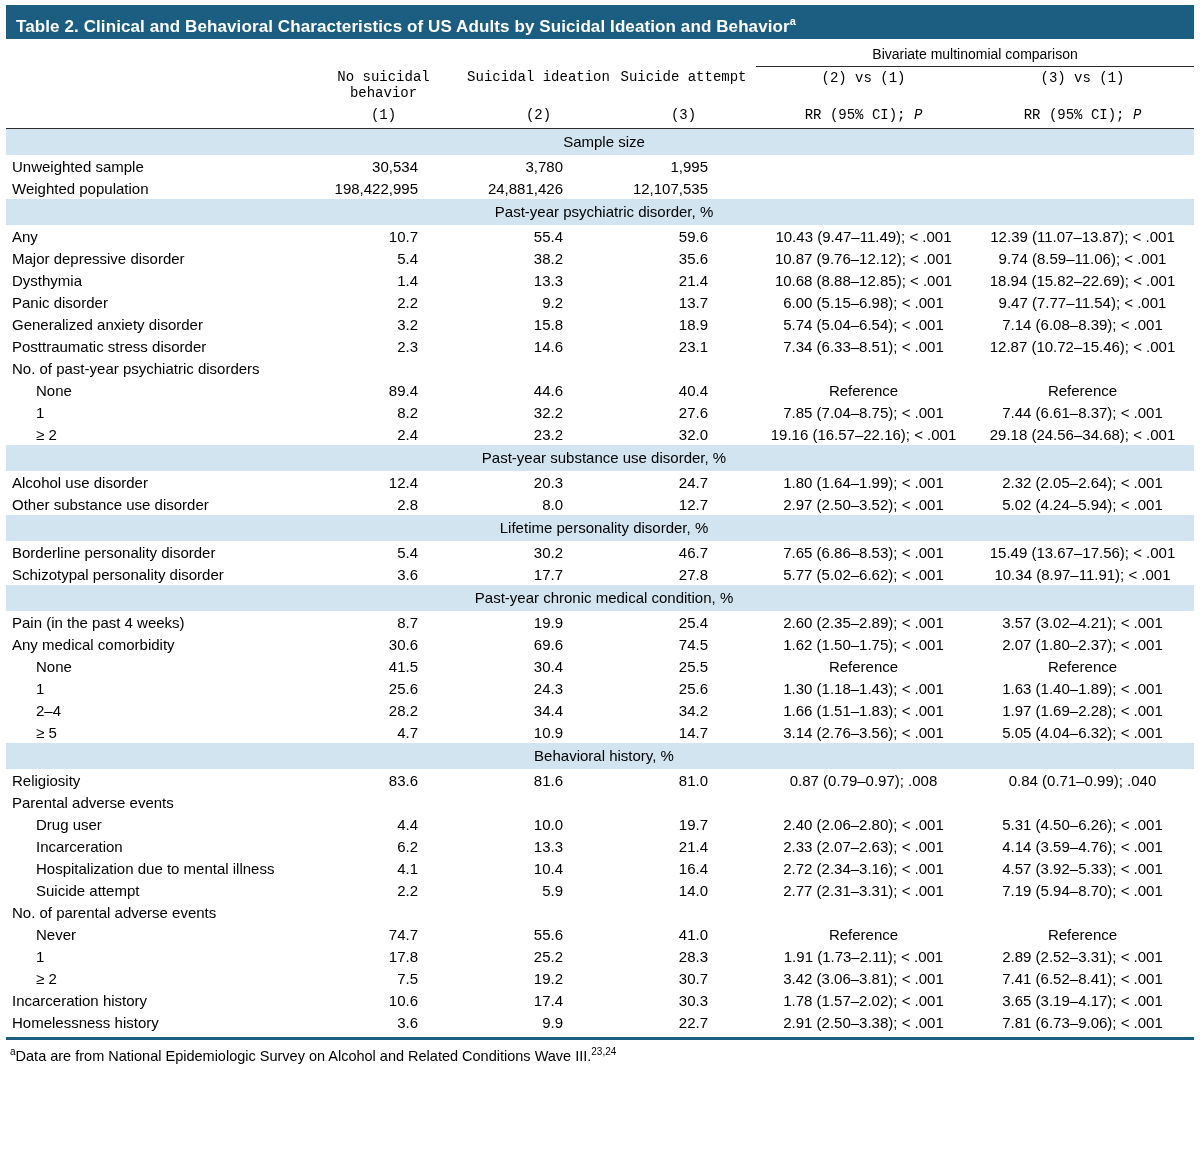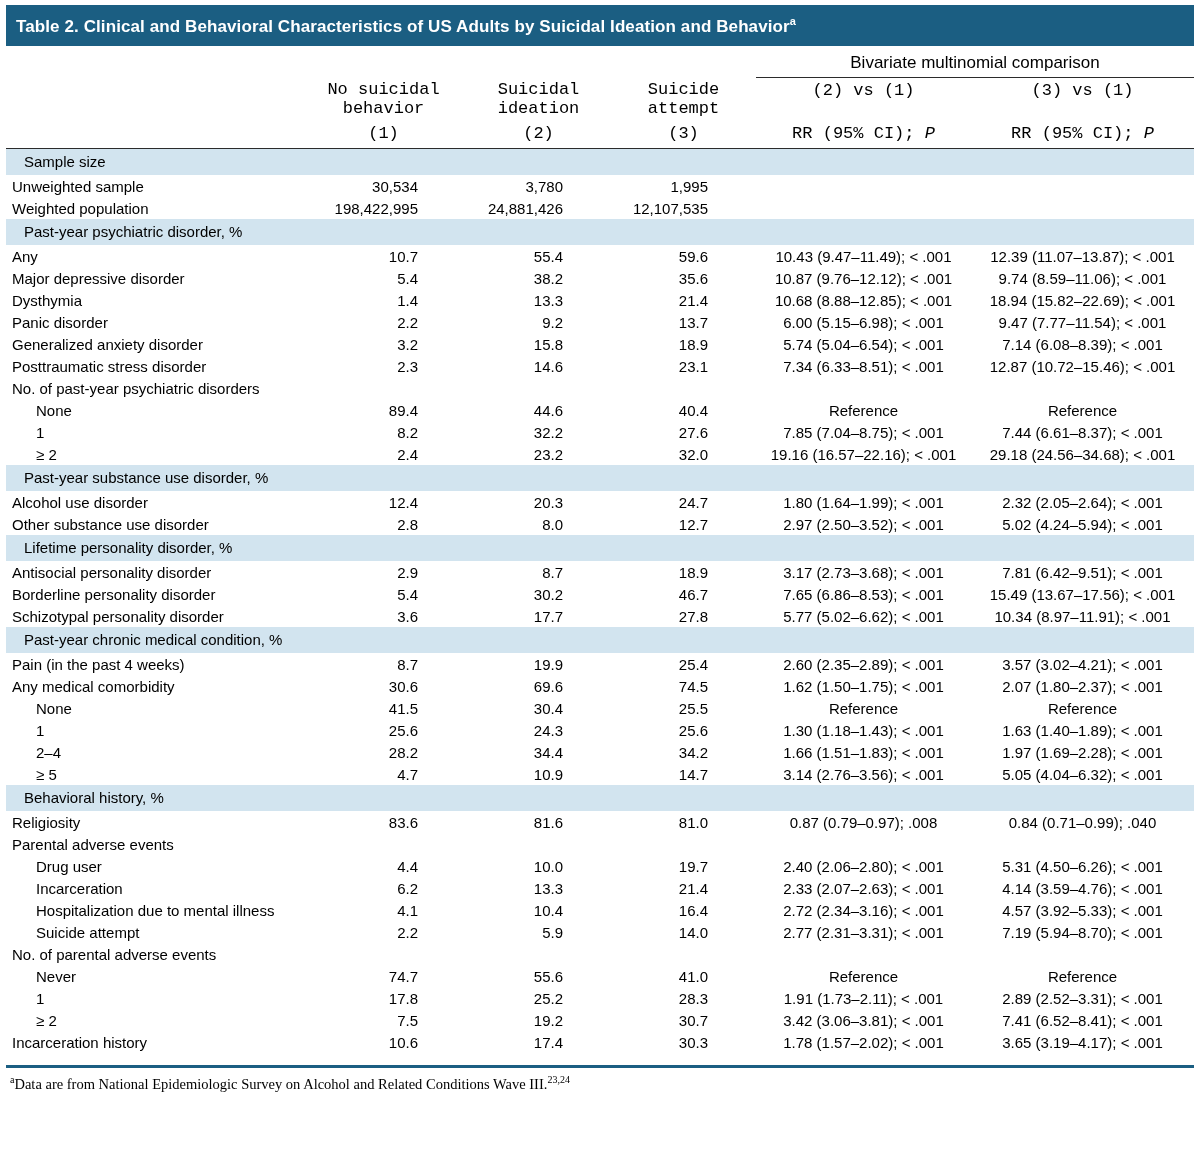--- a/index.html
+++ b/index.html
@@ -14,66 +14,65 @@
     font-family: "Liberation Sans", sans-serif;
     color: #000;
     width: 1200px;
   }
   .page { width: 1200px; padding: 5px 6px 6px 6px; }
   .title-bar {
     background: var(--title-bar-color);
     color: #fff;
     font-weight: bold;
     font-size: 17px;
-    padding: 10px 10px 9px 10px;
+    padding: 10px 10px 2px 10px;
     letter-spacing: 0.1px;
   }
   .title-bar sup { font-size: 11px; }
   table.main {
     width: 100%;
     border-collapse: collapse;
     table-layout: fixed;
     font-size: 15px;
     margin-top: 4px;
   }
   th, td {
     padding: 0;
     font-weight: normal;
     vertical-align: top;
     overflow: hidden;
   }
-  thead th { font-size: 17px; padding: 3px 0 3px 0; margin-top: 32px; }
+  thead th { font-size: 14px; padding: 3px 0 3px 0; margin-top: 32px; }
   .group-th {
     text-align: center;
     border-bottom: 1px solid var(--rule-dark);
     padding-bottom: 4px;
   }
   .center-th { text-align: center; font-family: Liberation Mono, monospace; }
   .bottom-rule { border-bottom: 1px solid var(--rule-dark); padding-bottom: 5px; }
   .rr-p { font-style: italic; }
   tr.section-row td {
     background: var(--band-color);
-    padding: 4px 0 4px 18px;
+    padding: 4px 0 4px 8px;
     line-height: 18px;
-    text-align: left;
+    text-align: center;
   }
   tr.data-row td {
     padding: 2px 0 1px 0;
     line-height: 19px;
   }
   .label-cell { text-align: left; padding-left: 6px !important; padding-right: 8px !important; margin-left: 16px; }
   .label-cell.indent { padding-left: 30px !important; }
   .num-cell { text-align: right; padding-right: 48px !important; }
   .rr-cell { text-align: center; }
   .footnote {
     border-top: 3px solid var(--rule-accent);
-    margin-top: 12px;
+    margin-top: 4px;
     padding: 6px 2px 4px 4px;
     font-size: 14.5px;
-    font-family: Liberation Serif, serif;
   }
   .footnote sup { font-size: 10px; }
 </style>
 </head>
 <body>
 
 <div class="page">
 
   <div class="title-bar">
     <span>Table 2. Clinical and Behavioral Characteristics of US Adults by Suicidal Ideation and Behavior</span><sup>a</sup>
@@ -224,28 +223,20 @@
           <td class="num-cell">2.8</td>
           <td class="num-cell">8.0</td>
           <td class="num-cell">12.7</td>
           <td class="rr-cell">2.97 (2.50–3.52); &lt; .001</td>
           <td class="rr-cell">5.02 (4.24–5.94); &lt; .001</td>
         </tr>
         <tr class="section-row">
           <td colspan="6">Lifetime personality disorder, %</td>
         </tr>
         <tr class="data-row">
-          <td class="label-cell">Antisocial personality disorder</td>
-          <td class="num-cell">2.9</td>
-          <td class="num-cell">8.7</td>
-          <td class="num-cell">18.9</td>
-          <td class="rr-cell">3.17 (2.73–3.68); &lt; .001</td>
-          <td class="rr-cell">7.81 (6.42–9.51); &lt; .001</td>
-        </tr>
-        <tr class="data-row">
           <td class="label-cell">Borderline personality disorder</td>
           <td class="num-cell">5.4</td>
           <td class="num-cell">30.2</td>
           <td class="num-cell">46.7</td>
           <td class="rr-cell">7.65 (6.86–8.53); &lt; .001</td>
           <td class="rr-cell">15.49 (13.67–17.56); &lt; .001</td>
         </tr>
         <tr class="data-row">
           <td class="label-cell">Schizotypal personality disorder</td>
           <td class="num-cell">3.6</td>
@@ -379,20 +370,28 @@
           <td class="rr-cell">7.41 (6.52–8.41); &lt; .001</td>
         </tr>
         <tr class="data-row">
           <td class="label-cell">Incarceration history</td>
           <td class="num-cell">10.6</td>
           <td class="num-cell">17.4</td>
           <td class="num-cell">30.3</td>
           <td class="rr-cell">1.78 (1.57–2.02); &lt; .001</td>
           <td class="rr-cell">3.65 (3.19–4.17); &lt; .001</td>
         </tr>
+        <tr class="data-row">
+          <td class="label-cell">Homelessness history</td>
+          <td class="num-cell">3.6</td>
+          <td class="num-cell">9.9</td>
+          <td class="num-cell">22.7</td>
+          <td class="rr-cell">2.91 (2.50–3.38); &lt; .001</td>
+          <td class="rr-cell">7.81 (6.73–9.06); &lt; .001</td>
+        </tr>
       </tbody>
   </table>
 
   <div class="footnote">
     <sup>a</sup><span>Data are from National Epidemiologic Survey on Alcohol and Related Conditions Wave III.</span><sup>23,24</sup>
   </div>
 
 </div>
 
 </body></html>

